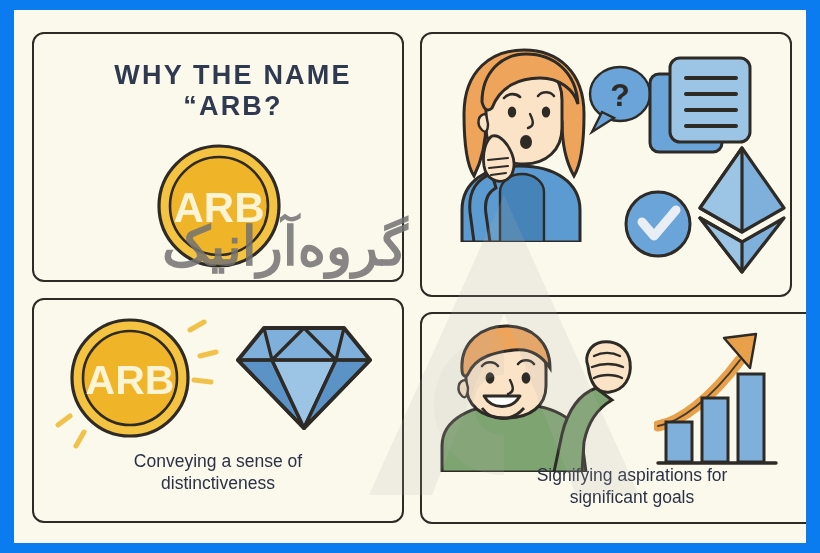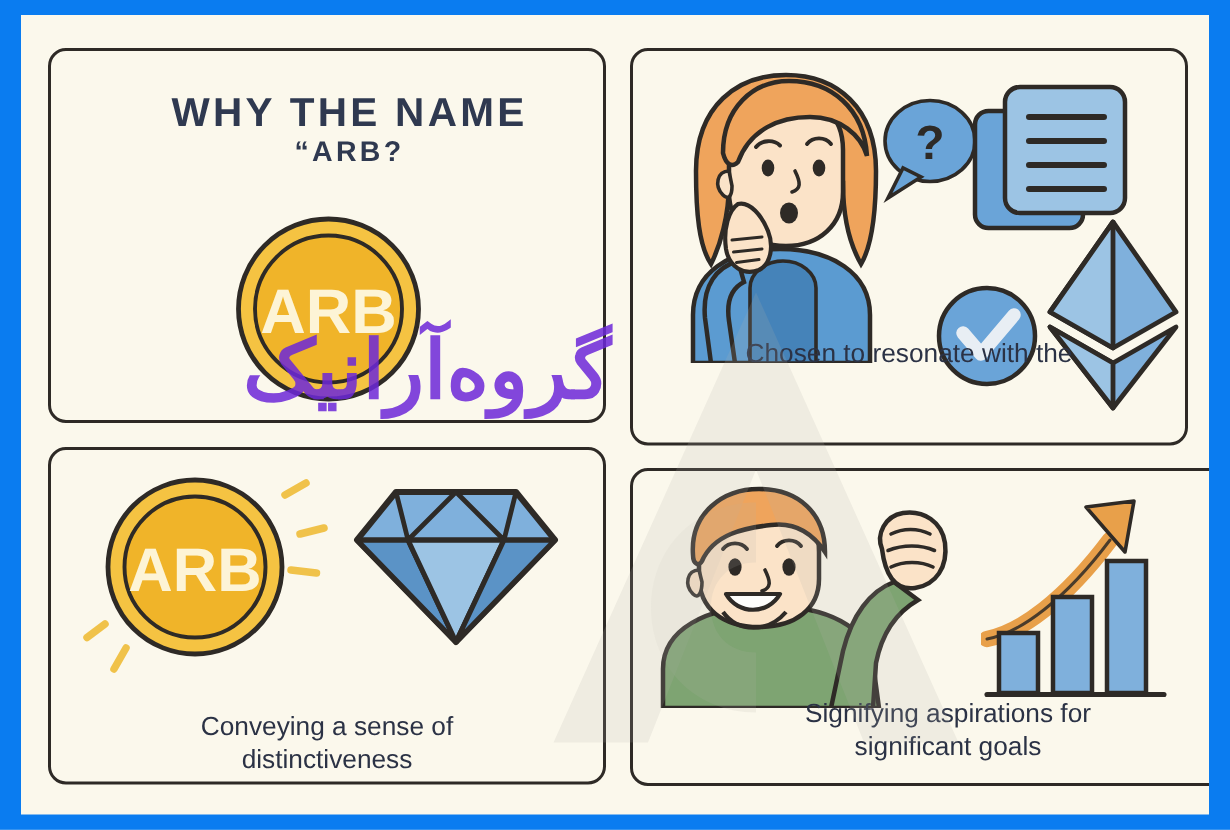--- a/index.html
+++ b/index.html
@@ -29,21 +29,21 @@
     z-index: 5;
   }
   .wm-letter {
     position: absolute;
     left: 340px; top: 175px;
     width: 300px; height: 320px;
     opacity: .30;
   }
   .wm-text {
     position: absolute;
-    color: #6d28d9;
+    color: #737373;
     opacity: .85;
     font-family: Liberation Sans, sans-serif;
     font-weight: 700;
     direction: rtl;
     white-space: nowrap;
   }
   .wm-text-1 { left: 148px; top: 205px; font-size: 54px; letter-spacing: -1px; }
   .wm-text-2 { left: 178px; top: 295px; font-size: 54px; letter-spacing: -1px; }
 
   
@@ -83,21 +83,21 @@
   }
   .title-line {
     color: #2f3950;
     font-family: "Liberation Sans", sans-serif;
     font-weight: 700;
     letter-spacing: 2.2px;
     line-height: 1.16;
     margin-left: 30px;
   }
   .title-line-1 { font-size: 27px; }
-  .title-line-2 { font-size: 19px; }
+  .title-line-2 { font-size: 27px; }
 
   .art { position: absolute; z-index: 3; }
 </style>
 </head>
 <body>
 
 <div id="infographic">
   <div class="inner-canvas">
 
     <div class="watermark">
@@ -173,21 +173,20 @@
         </svg>
 
         <svg class="art" style="left:272px; top:110px; width:96px; height:132px;" viewBox="0 0 96 132">
           <path d="M48 4 L90 64 L48 88 L6 64 Z" fill="#7fb0dc" stroke="#2e2a26" stroke-width="3.2" stroke-linejoin="round"></path>
           <path d="M48 4 L48 88 L6 64 Z" fill="#9cc4e4" stroke="#2e2a26" stroke-width="3.2" stroke-linejoin="round"></path>
           <path d="M6 74 L48 98 L90 74 L48 128 Z" fill="#7fb0dc" stroke="#2e2a26" stroke-width="3.2" stroke-linejoin="round"></path>
           <path d="M6 74 L48 98 L48 128 Z" fill="#9cc4e4" stroke="#2e2a26" stroke-width="3.2" stroke-linejoin="round"></path>
         </svg>
 
         <div class="card-caption" style="top:190px;">
-          <div>Chosen to resonate with the</div>
         </div>
       </div>
 
       <div class="card" id="card-bl">
         <svg class="art" style="left:20px; top:12px; width:175px; height:140px;" viewBox="0 0 175 140">
           <g stroke="#f0c24a" stroke-width="5" stroke-linecap="round">
             <path d="M136 18 L150 10"></path>
             <path d="M146 44 L162 40"></path>
             <path d="M140 68 L157 70"></path>
             <path d="M16 104 L4 113"></path>
@@ -200,21 +199,21 @@
 
         <svg class="art" style="left:200px; top:22px; width:140px; height:112px;" viewBox="0 0 140 112">
           <path d="M4 38 L30 6 L110 6 L136 38 L70 106 Z" fill="#7fb0dc" stroke="#2e2a26" stroke-width="4" stroke-linejoin="round"></path>
           <path d="M4 38 L38 38 L70 106 Z" fill="#5b93c6" stroke="#2e2a26" stroke-width="3.4" stroke-linejoin="round"></path>
           <path d="M38 38 L102 38 L70 106 Z" fill="#9cc4e4" stroke="#2e2a26" stroke-width="3.4" stroke-linejoin="round"></path>
           <path d="M102 38 L136 38 L70 106 Z" fill="#5b93c6" stroke="#2e2a26" stroke-width="3.4" stroke-linejoin="round"></path>
           <path d="M30 6 L38 38 M70 6 L38 38 M70 6 L102 38 M110 6 L102 38" fill="none" stroke="#2e2a26" stroke-width="3.2" stroke-linejoin="round"></path>
           <path d="M4 38 L136 38" fill="none" stroke="#2e2a26" stroke-width="3.2"></path>
         </svg>
 
-        <div class="card-caption" style="top:150px;margin-top:23px;">
+        <div class="card-caption" style="top:150px;">
           <div>Conveying a sense of</div>
           <div>distinctiveness</div>
         </div>
       </div>
 
       <div class="card" id="card-br">
 
         <svg class="art" style="left:14px; top:8px; width:220px; height:150px;" viewBox="0 0 220 150">
 
           <path d="M6 150 L6 124 C6 98 34 82 76 82 C116 82 142 96 146 120 L150 150 Z" fill="#7ea472" stroke="#2e2a26" stroke-width="3"></path>

